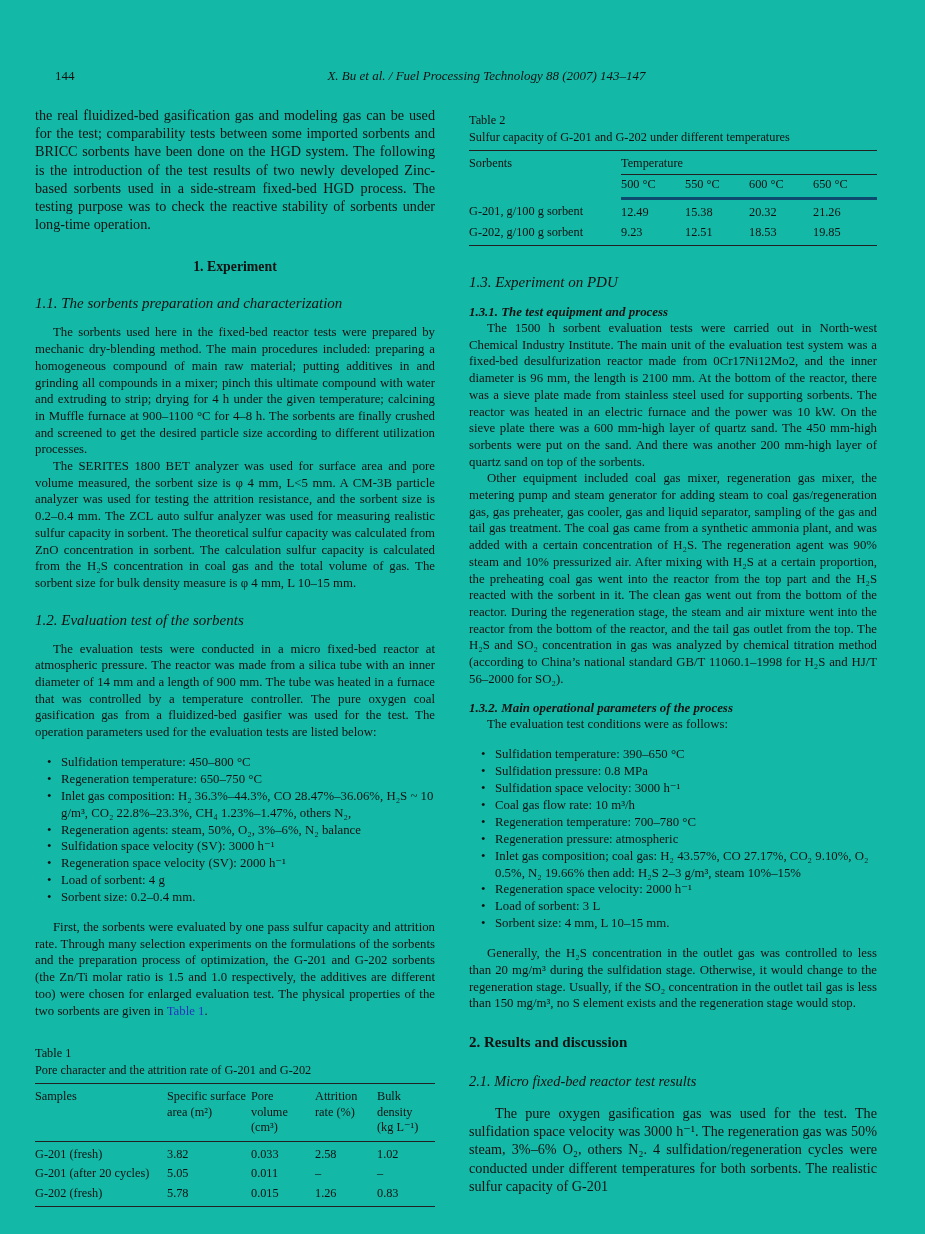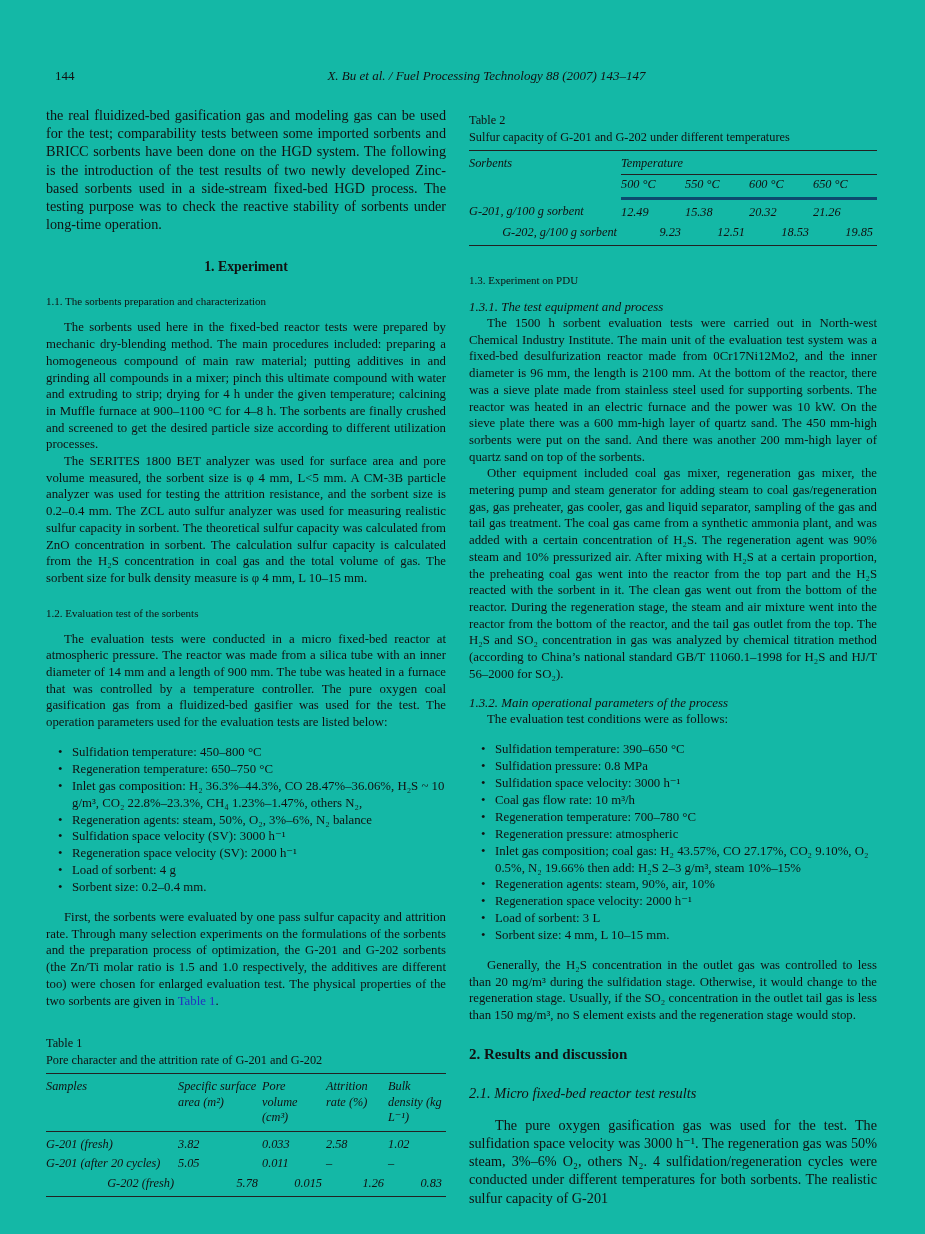--- a/index.html
+++ b/index.html
@@ -4,49 +4,49 @@
 <style>
   html,body { margin:0; padding:0; background:#ffffff; }
   .page {
     position:relative; width:925px; height:1234px; background:#14b8a6;
     color:#111; font-family:"Liberation Serif","DejaVu Serif",serif;
     overflow:hidden;
   }
   .page-number { position:absolute; left:55px; top:68px; font-size:13px; }
   .running-head { position:absolute; left:0; right:0; top:68px; text-align:center; font-style:italic; font-size:13px;padding-left:48px; }
 
-  .col-left  { position:absolute; left:46px;  top:106px; width:400px; }
+  .col-left  { position:absolute; left:35px;  top:106px; width:400px; }
   .col-right { position:absolute; left:469px; top:106px; width:408px; }
 
   .big-par   { font-size:14.2px; line-height:18.2px; text-align:justify; margin:0; }
   .big-par.indent { text-indent:26px; }
   .small-par { font-size:12.8px; line-height:16.7px; text-align:justify; text-indent:18px; margin:0; }
   .sec-head  { font-size:13.8px; font-weight:bold; margin:26px 0 0 0;text-align:center; }
-  .sub-head  { font-size:11px; font-weight:normal; margin:20px 0 12px 0; }
-  .subsub-head { font-size:12.9px; font-style:italic; font-weight:normal; margin:14px 0 0 0; }
+  .sub-head  { font-size:15px; font-style:italic; font-weight:normal; margin:20px 0 12px 0; }
+  .subsub-head { font-size:12.9px; font-style:italic; font-weight:bold; margin:14px 0 0 0; }
   .sec-head-big { font-size:15px; font-weight:bold; margin:22px 0 0 0; }
   .sub-head-big { font-size:14.4px; font-style:italic; font-weight:normal; margin:22px 0 14px 0; }
 
   ul.bullets { list-style:none; margin:13px 0 13px 0; padding:0 0 0 26px; }
   ul.bullets li { position:relative; font-size:12.8px; line-height:16.9px; text-align:left; }
   ul.bullets li::before { content:"\2022"; position:absolute; left:-14px; }
 
   .table-block { margin-top:26px; }
   .table-caption { font-size:12.3px; line-height:16.5px; margin:0 0 5px 0; }
   table.paper-table { width:100%; border-collapse:collapse; font-size:12.3px; line-height:15.5px; }
   table.paper-table th, table.paper-table td {
-    text-align:left; vertical-align:top; font-weight:normal; padding:2px 4px 2px 0;font-style:italic;
+    text-align:left; vertical-align:top; font-weight:normal; padding:2px 4px 2px 0;
   }
   table.paper-table { border-top:1.4px solid #222; border-bottom:1.4px solid #222; }
   tr.header-row th { border-bottom:1px solid #222; padding-top:5px; padding-bottom:5px; }
   tr.group-row th { padding-top:5px; }
   th.group-span { border-bottom:1px solid #222; }
   tr.subheader-row th { border-bottom:3px solid #0c4a6e; padding-bottom:5px; }
   tr.first-data-row td { padding-top:5px; }
-  tr.last-data-row td { padding-bottom:5px;text-align:right; }
+  tr.last-data-row td { padding-bottom:5px; }
 
   .link { color:#2433c0; cursor:pointer; }
 </style>
 </head>
 <body>
 
 <div class="page">
 
   <div class="page-number">144</div>
   <div class="running-head">X. Bu et al. / Fuel Processing Technology 88 (2007) 143–147</div>
@@ -181,21 +181,20 @@
     <p class="small-par">The evaluation test conditions were as follows:</p>
 
     <ul class="bullets">
       <li>Sulfidation temperature: 390–650 °C</li>
       <li>Sulfidation pressure: 0.8 MPa</li>
       <li>Sulfidation space velocity: 3000 h⁻¹</li>
       <li>Coal gas flow rate: 10 m³/h</li>
       <li>Regeneration temperature: 700–780 °C</li>
       <li>Regeneration pressure: atmospheric</li>
       <li>Inlet gas composition; coal gas: H₂ 43.57%, CO 27.17%, CO₂ 9.10%, O₂ 0.5%, N₂ 19.66% then add: H₂S 2–3 g/m³, steam 10%–15%</li>
-      <li>Regeneration agents: steam, 90%, air, 10%</li>
       <li>Regeneration space velocity: 2000 h⁻¹</li>
       <li>Load of sorbent: 3 L</li>
       <li>Sorbent size: 4 mm, L 10–15 mm.</li>
     </ul>
 
     <p class="small-par">Generally, the H₂S concentration in the outlet gas was controlled to less than 20 mg/m³ during the sulfidation stage. Otherwise, it would change to the regeneration stage. Usually, if the SO₂ concentration in the outlet tail gas is less than 150 mg/m³, no S element exists and the regeneration stage would stop.</p>
 
     <h2 class="sec-head-big">2. Results and discussion</h2>
     <h3 class="sub-head-big">2.1. Micro fixed-bed reactor test results</h3>
     <p class="big-par indent">The pure oxygen gasification gas was used for the test. The sulfidation space velocity was 3000 h⁻¹. The regeneration gas was 50% steam, 3%–6% O₂, others N₂. 4 sulfidation/regeneration cycles were conducted under different temperatures for both sorbents. The realistic sulfur capacity of G-201</p>

